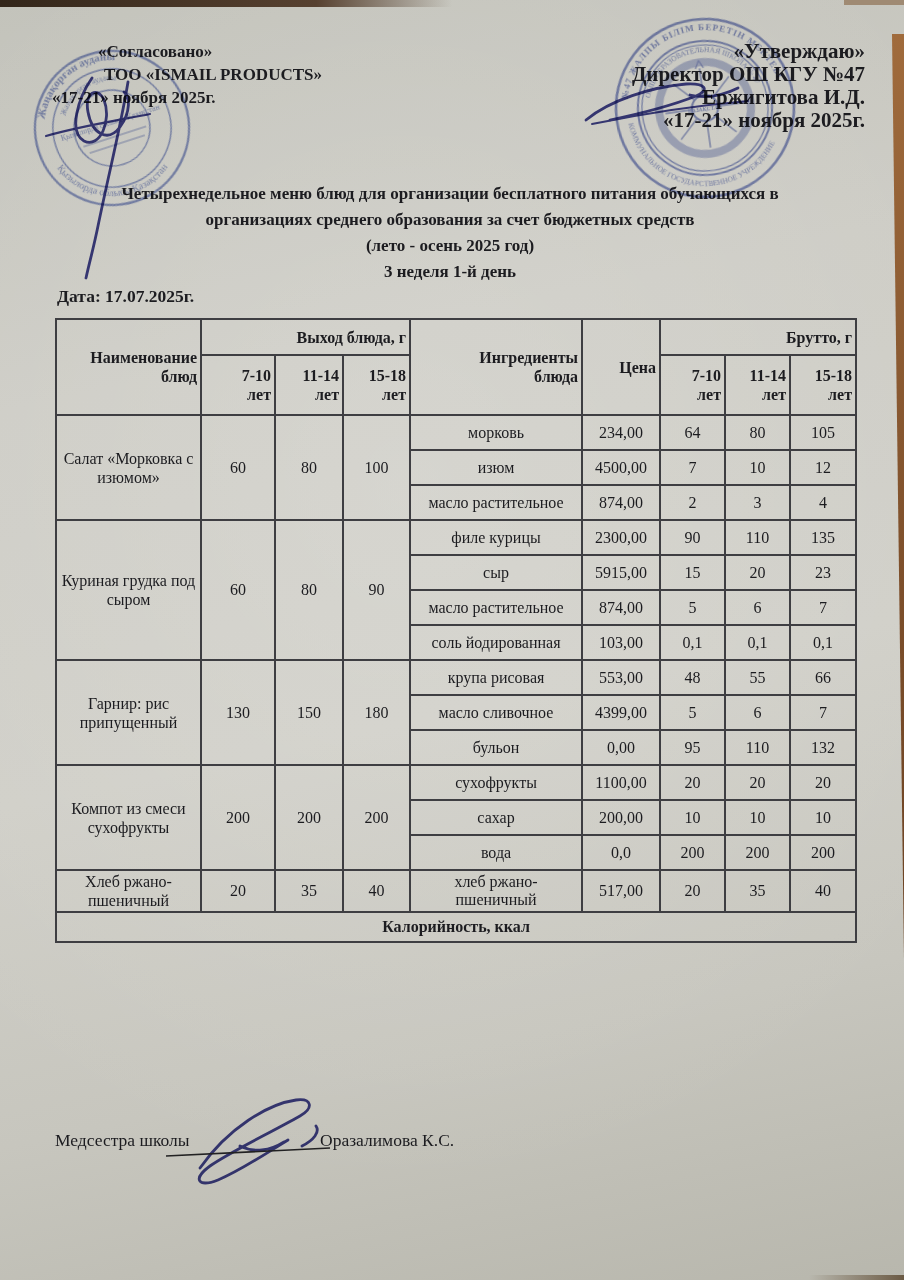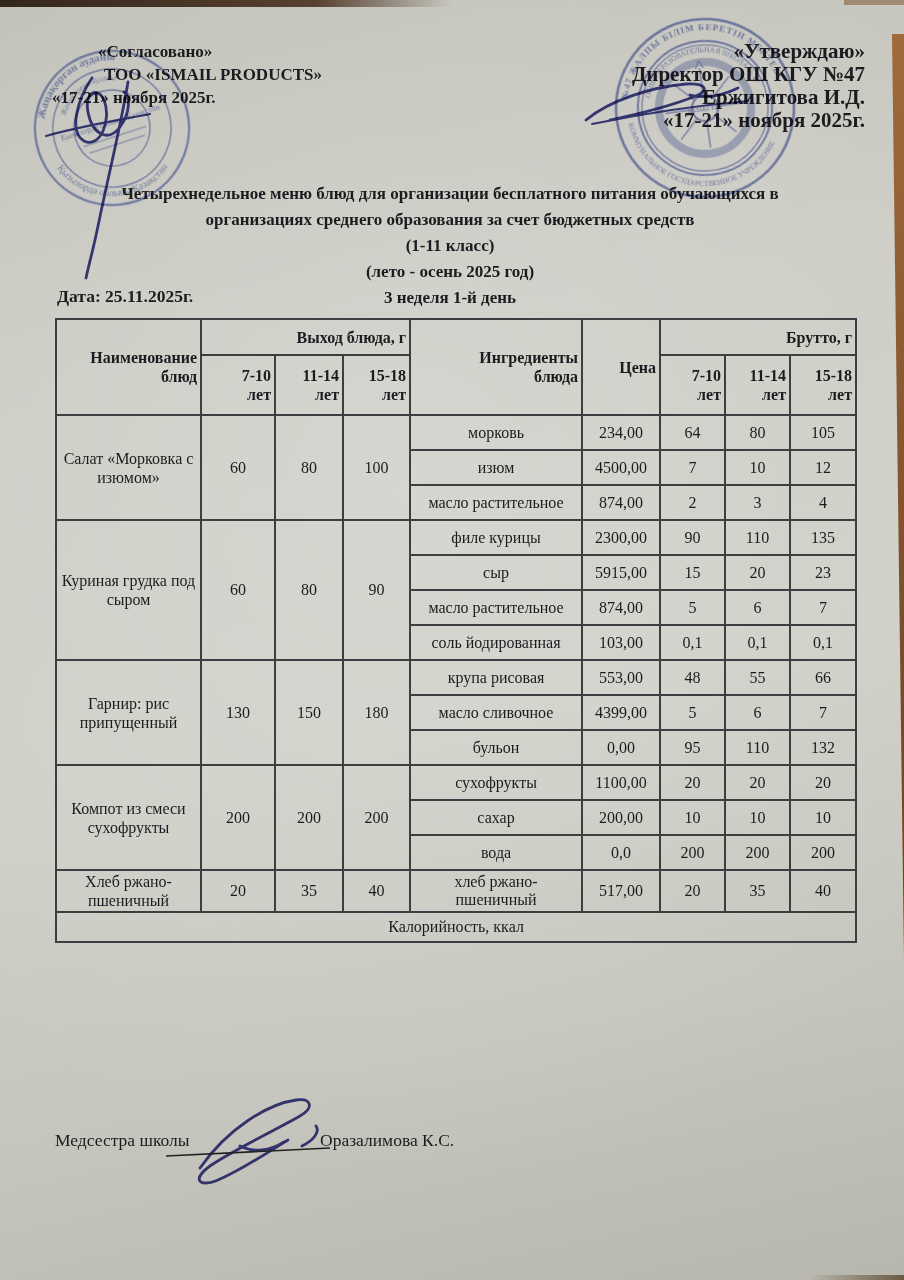--- a/index.html
+++ b/index.html
@@ -34,21 +34,21 @@
   .date-line{position:absolute;left:57px;top:286px;font-weight:bold;font-size:17.5px;}
 
   table.menu{position:absolute;left:55px;top:318px;width:800px;border-collapse:collapse;table-layout:fixed;
     font-size:16px;}
   table.menu th,table.menu td{border:2px solid #3e3e42;padding:1px 3px;text-align:center;vertical-align:middle;}
   table.menu th{font-weight:bold;white-space:pre-line;line-height:19px;}
   thead tr.h1 th{height:32px;text-align:right;}
   thead tr.h2 th{height:56px;text-align:right;}
   tbody td{height:31px;line-height:18px;}
   td.dish{line-height:19px;}
-  td.kcal{text-align:left;font-weight:normal;height:26px;padding-left:6px;}
+  td.kcal{text-align:left;font-weight:bold;height:26px;padding-left:6px;}
 
   .footer-line{position:absolute;left:55px;top:1130px;font-weight:normal;font-size:17.5px;}
   .footer-line .name{position:absolute;left:265px;top:0;white-space:nowrap;}
 
   .stamp{position:absolute;mix-blend-mode:multiply;opacity:.62;filter:blur(.3px);}
   .stamp-left{left:27px;top:43px;transform:rotate(-18deg);}
   .stamp-right{left:605px;top:8px;transform:rotate(-8deg);}
   .signatures{position:absolute;left:0;top:0;width:904px;height:1280px;mix-blend-mode:multiply;pointer-events:none;}
 </style>
 </head>
@@ -70,25 +70,24 @@
   <div class="hdr-right">
     <div>«Утверждаю»</div>
     <div>Директор ОШ КГУ №47</div>
     <div class="r3">Ержигитова И.Д.</div>
     <div>«17-21» ноября 2025г.</div>
   </div>
 
   <div class="title-block">
     <div>Четырехнедельное меню блюд для организации бесплатного питания обучающихся в</div>
     <div>организациях среднего образования за счет бюджетных средств</div>
-    <div>(1-11 класс)</div>
     <div>(лето - осень 2025 год)</div>
     <div>3 неделя 1-й день</div>
   </div>
-  <div class="date-line">Дата: 25.11.2025г.</div>
+  <div class="date-line">Дата: 17.07.2025г.</div>
 
   <table class="menu">
     <colgroup>
       <col style="width:145px">
         <col style="width:74px">
         <col style="width:68px">
         <col style="width:67px">
       <col style="width:172px">
         <col style="width:78px">
         <col style="width:65px">

